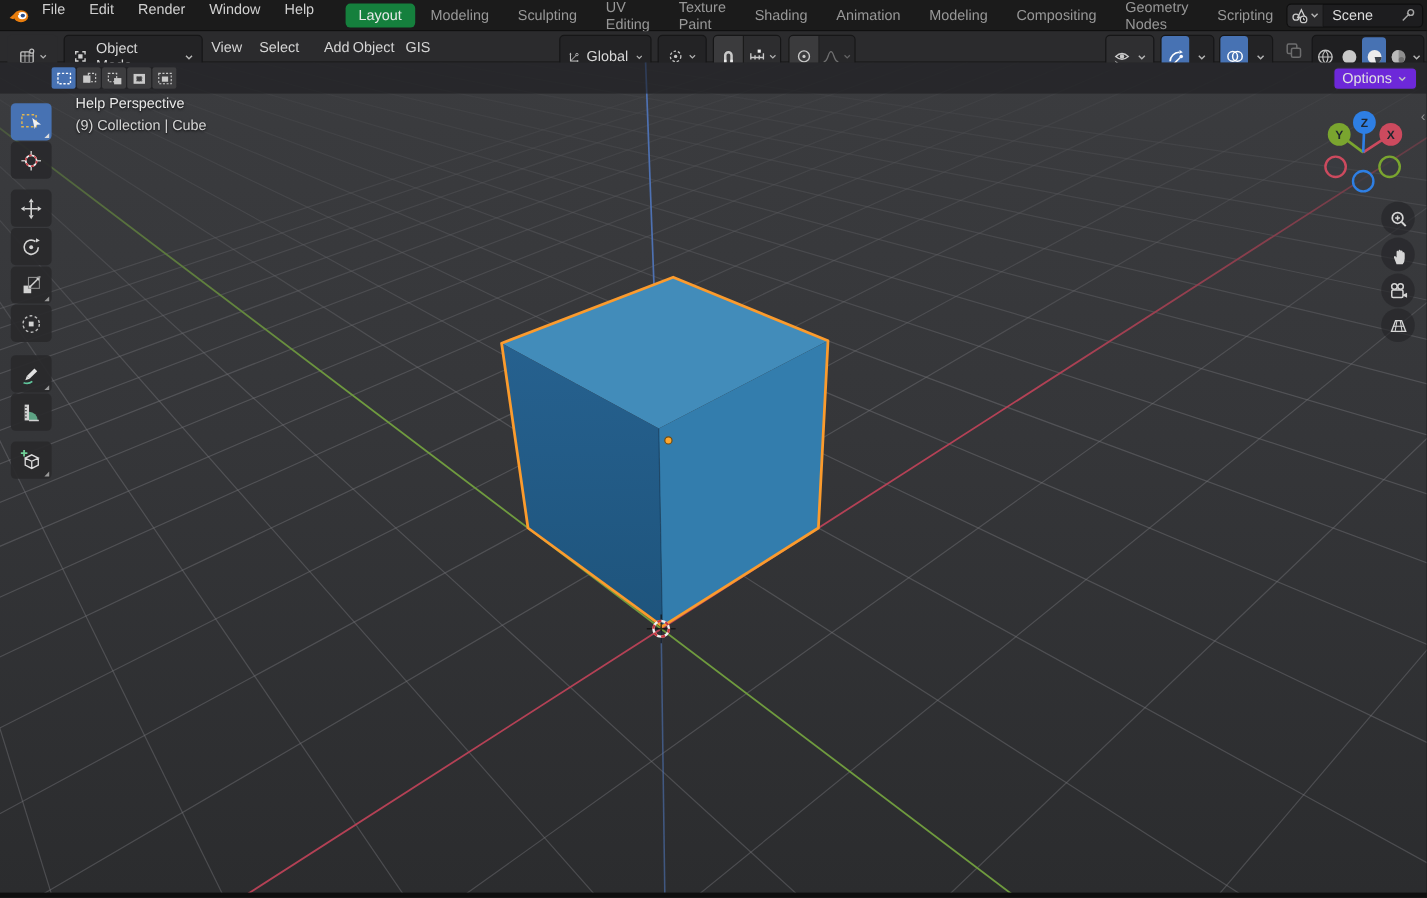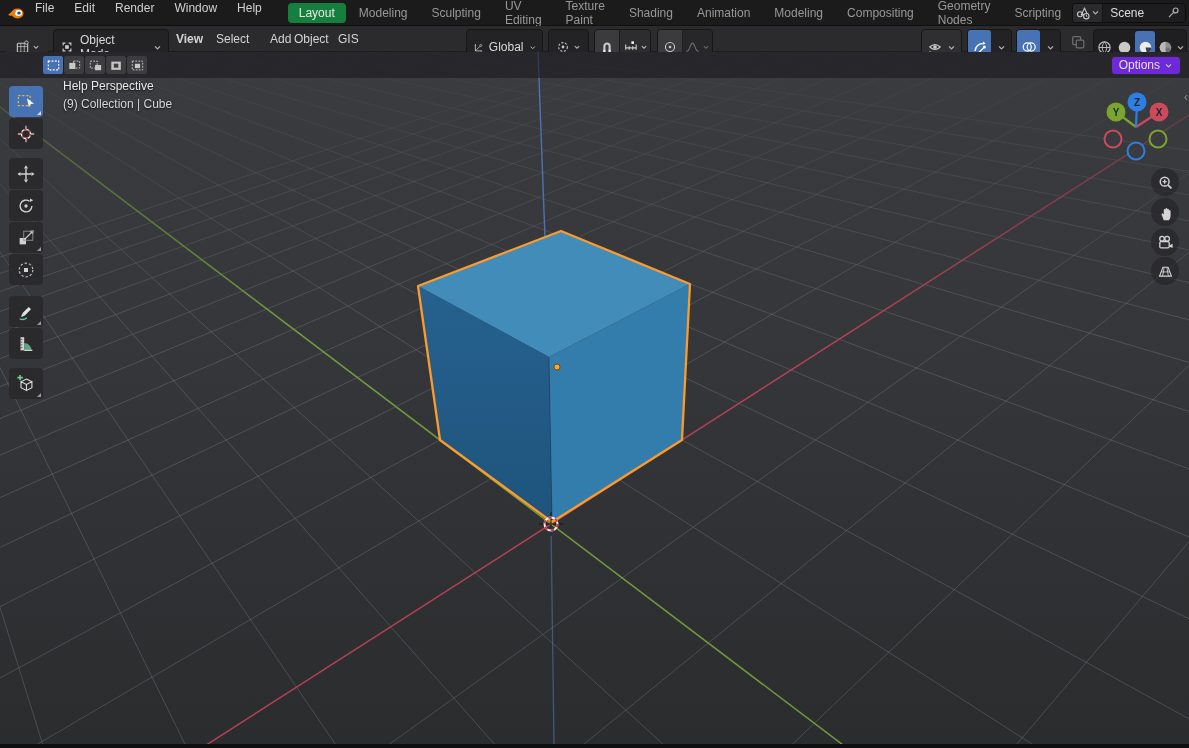--- a/index.html
+++ b/index.html
@@ -145,21 +145,21 @@
       <svg width="14" height="14" viewBox="0 0 18 18">
         <path d="M4 7 V4 H7 M11 4 H14 V7 M14 11 V14 H11 M7 14 H4 V11" fill="none" stroke="#cfcfcf" stroke-width="1.5"></path>
         <rect x="6.7" y="6.7" width="4.6" height="4.6" fill="#cfcfcf"></rect>
       </svg>
       <span style="flex:1">Object Mode</span>
       <svg width="9" height="9" viewBox="0 0 9 9">
           <path d="M2 3.4 l2.5 2.5 2.5 -2.5" fill="none" stroke="#b5b5b5" stroke-width="1.2"></path>
         </svg>
     </div>
 
-    <span class="hmenu" style="left:166px; position:absolute;font-weight:bold;">View</span>
+    <span class="hmenu" style="left:166px; position:absolute;">View</span>
     <span class="hmenu" style="left:206px; position:absolute;">Select</span>
     <span class="hmenu" style="left:260px; position:absolute;">Add</span>
     <span class="hmenu" style="left:284px; position:absolute;">Object</span>
     <span class="hmenu" style="left:328px; position:absolute;">GIS</span>
 
     <div class="wdg" style="left:466px; width:77px; padding:0 6px; gap:5px;">
       <svg width="13" height="13" viewBox="0 0 16 16">
         <path d="M3.5 13 V4.5 M3.5 13 H12" stroke="#c9c9c9" stroke-width="1.2" fill="none"></path>
         <path d="M3.5 2.5 L2.2 5 H4.8 Z" fill="#c9c9c9"></path>
         <path d="M14 13 L11.5 11.7 V14.3 Z" fill="#c9c9c9"></path>

